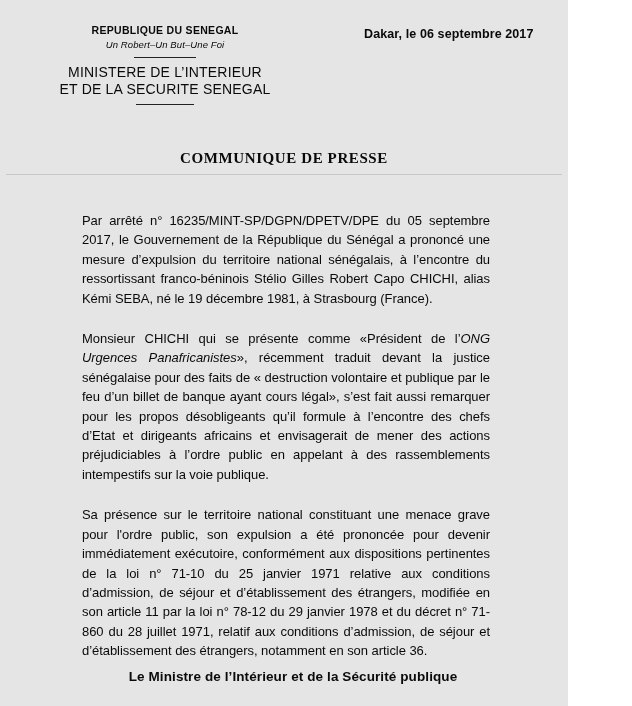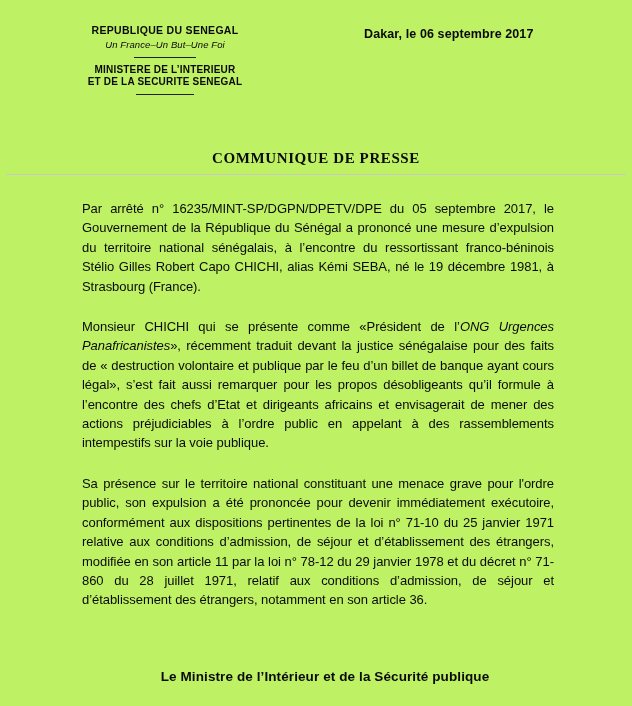--- a/index.html
+++ b/index.html
@@ -9,24 +9,24 @@
   }
   body {
     width: 632px;
     height: 706px;
     font-family: "Liberation Sans", sans-serif;
     color: #0a0a0a;
     overflow: hidden;
   }
   .page {
     position: relative;
-    width: 632px;
+    width: 568px;
     height: 706px;
     box-sizing: border-box;
-    background: #bef264;
+    background: #e5e5e5;
   }
 
   
   .header {
     position: relative;
     padding: 22px 0 0 0;
     height: 112px;
     box-sizing: border-box;
   }
   .letterhead {
@@ -52,22 +52,22 @@
     width: 62px;
     height: 0;
     border-top: 1px solid #222;
     margin: 7px auto 6px auto;
   }
   .rule-short.lower {
     margin: 5px auto 0 auto;
     width: 58px;
   }
   .ministry {
-    font-size: 10px;
-    font-weight: bold;
+    font-size: 14px;
+    font-weight: normal;
     line-height: 1.25;
     letter-spacing: 0.2px;
     text-align: center;
     white-space: nowrap;
   }
   .datestamp {
     position: absolute;
     left: 358px;
     top: 27px;
     font-size: 12.5px;
@@ -88,21 +88,21 @@
     letter-spacing: 0.6px;
   }
   .title-rule {
     margin: 7px 6px 0 6px;
     height: 0;
     border-top: 1px solid #c9c9c9;
   }
 
   
   .content {
-    margin: 4px auto;
+    margin: 16px auto;
     padding: 20px 78px 0 82px;
     box-sizing: border-box;
   }
   p.para {
     margin: 0 0 21px 0;
     font-size: 13px;
     line-height: 19.4px;
     text-align: justify;
     text-justify: inter-word;
     letter-spacing: -0.05px;
@@ -131,21 +131,21 @@
 </style>
 </head>
 <body>
 
 <div class="page">
 
   <div class="header">
 
     <div class="letterhead">
       <div class="republic">REPUBLIQUE DU SENEGAL</div>
-      <div class="motto">Un France–Un But–Une Foi</div>
+      <div class="motto">Un Robert–Un But–Une Foi</div>
       <div class="rule-short"></div>
       <div class="ministry">MINISTERE DE L’INTERIEUR</div>
       <div class="ministry">ET DE LA SECURITE SENEGAL</div>
       <div class="rule-short lower"></div>
     </div>
 
     <div class="datestamp">Dakar, le 06 septembre 2017</div>
 
   </div>
 

